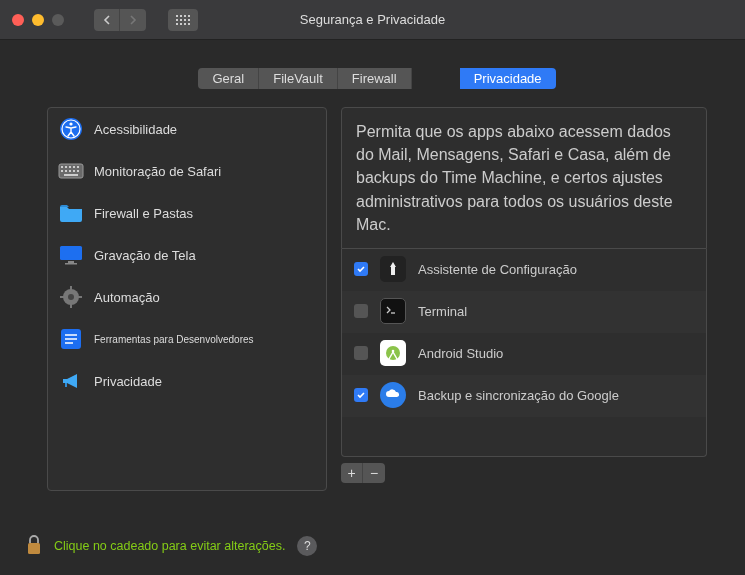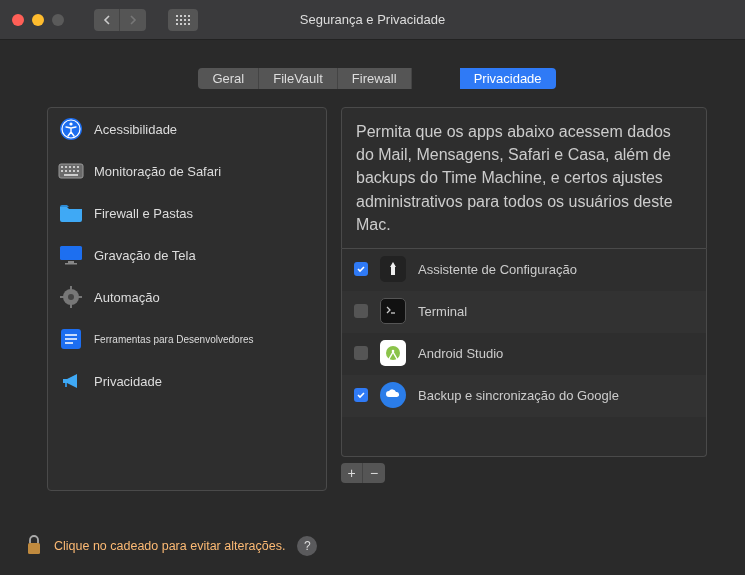--- a/index.html
+++ b/index.html
@@ -46,21 +46,21 @@
 .chk.on{background:#2f7af6;}
 .chk.off{background:#555;}
 .appicon { width:26px; height:26px; border-radius:5px; display:flex; align-items:center; justify-content:center; flex-shrink:0; }
 .appspacer { height:40px; border:1px solid #4a4a4a; border-top:none; border-radius:0 0 4px 4px; background:#2e2e2e; }
 .pmrow { display:flex; margin-top:6px; }
 .pm { width:22px; height:20px; background:#555; display:flex; align-items:center; justify-content:center; color:#ddd; font-size:14px; }
 .pm:first-child{border-radius:4px 0 0 4px;border-right:1px solid #444;}
 .pm:last-child{border-radius:0 4px 4px 0;}
 
 .footer { position:absolute; bottom:0; left:0; right:0; height:58px; display:flex; align-items:center; padding:0 24px; }
-.locktxt { color:#fdba74; font-size:12.5px; margin-left:10px; }
+.locktxt { color:#84cc16; font-size:12.5px; margin-left:10px; }
 .advbtn { margin-left:auto; background:#5a5a5c; color:#eee; border:none; border-radius:4px; padding:4px 14px; font-size:13px; }
 .helpbtn { width:20px; height:20px; border-radius:50%; background:#5a5a5c; color:#ddd; display:flex; align-items:center; justify-content:center; margin-left:12px; font-size:12px; }
 </style>
 </head>
 <body>
 
 <div class="titlebar">
   <div class="traffic">
     <span class="tl-close"></span>
     <span class="tl-min"></span>

